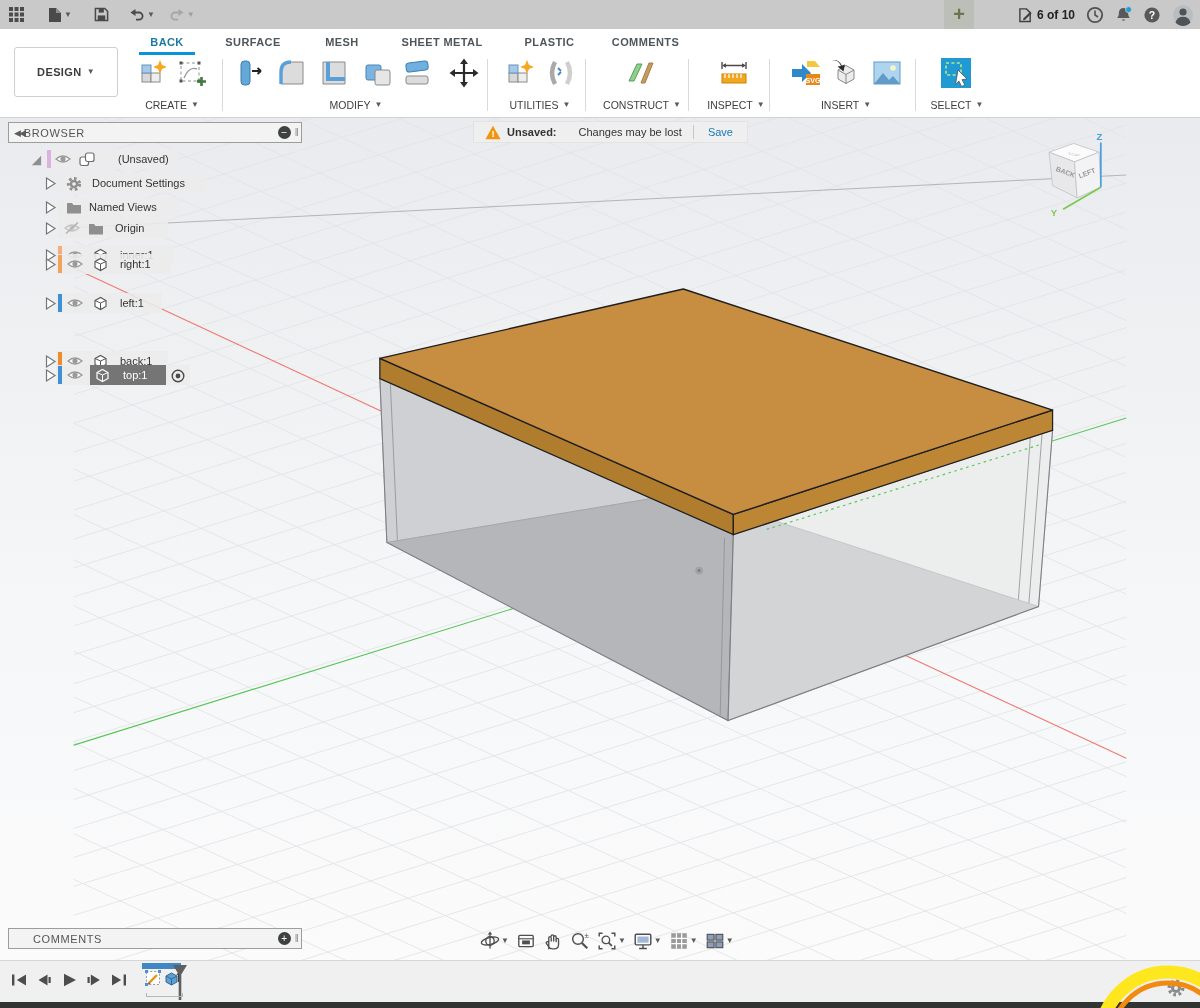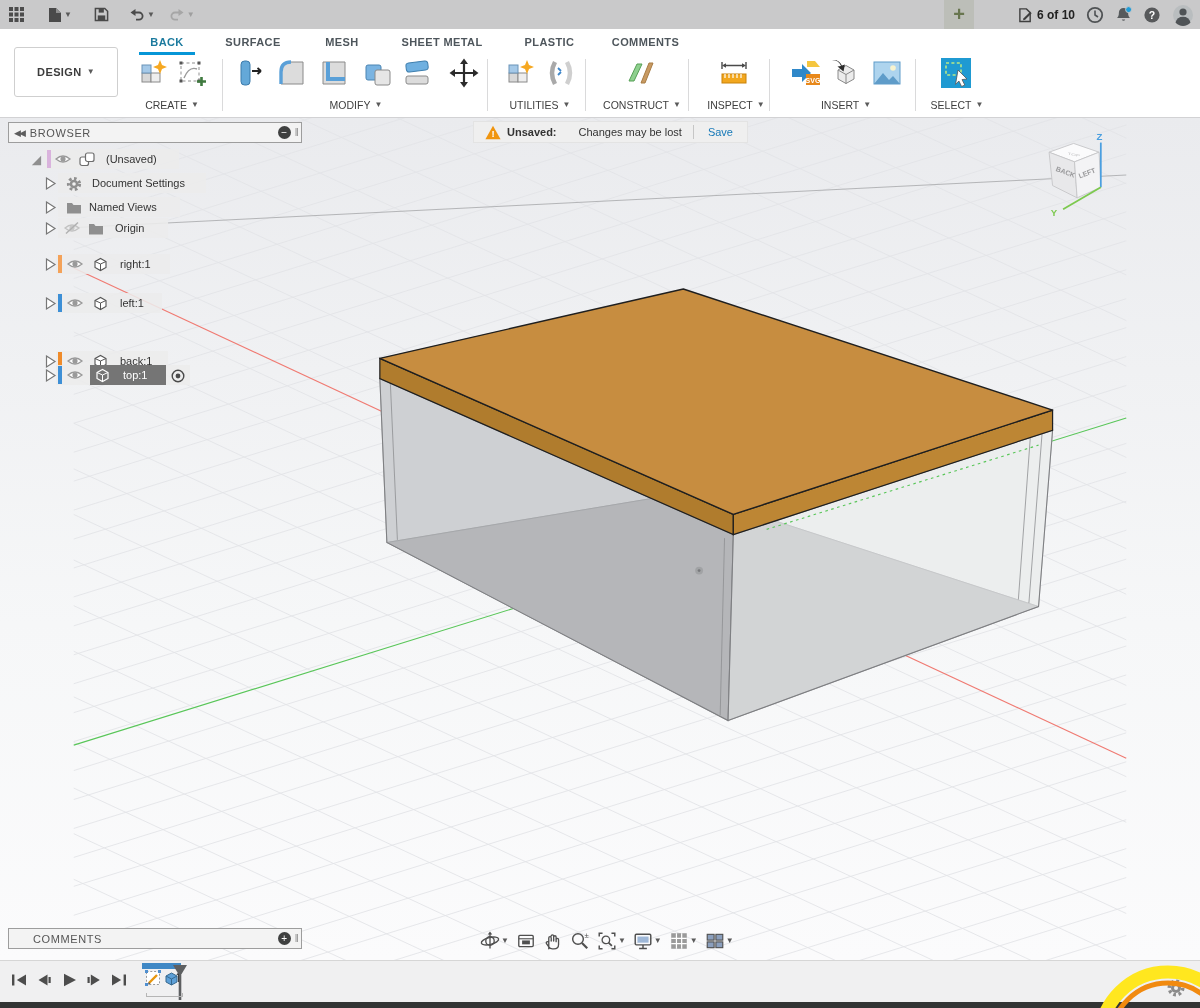--- a/index.html
+++ b/index.html
@@ -38,21 +38,21 @@
   .scene{position:absolute;left:0;top:0;}
   
   .banner{position:absolute;left:473px;top:3px;height:22px;background:#efefef;border:1px solid #e3e3e3;
           display:flex;align-items:center;font-size:11px;color:#333;}
   .banner .sec{display:flex;align-items:center;gap:6px;padding:0 11px;height:100%;}
   .banner .vdiv{width:1px;height:14px;background:#c6c6c6;}
   .banner .save{color:#1779b8;padding:0 14px;}
   
   .panelbar{position:absolute;left:8px;width:294px;height:21px;background:#f3f3f3;border:1px solid #9d9d9d;
             display:flex;align-items:center;font-size:11px;color:#555;letter-spacing:.6px;}
-  .panelbar .title{margin-left:6px;flex:1;}
+  .panelbar .title{flex:1;}
   .circbtn{width:13px;height:13px;border-radius:50%;background:#3f4040;color:#fff;display:flex;align-items:center;justify-content:center;
            font-size:10px;line-height:1;margin-right:4px;}
   .grip{color:#8a8a8a;font-size:10px;margin-right:3px;letter-spacing:-1px;}
   .dblarrow{color:#5d5d5d;font-size:9px;margin-left:5px;letter-spacing:-2px;}
   
   .brow{position:absolute;left:8px;height:24px;width:294px;font-size:11px;color:#333;}
   .brow .strip{position:absolute;top:1px;height:20px;background:rgba(236,236,236,.88);}
   .brow .dstrip{position:absolute;top:1px;height:20px;}
   .brow>*{z-index:1;}
   .rowicon{position:absolute;top:4px;}
@@ -477,21 +477,21 @@
         </svg>
       <span class="cbar" style="left: 39px; background: rgb(217, 179, 221);"></span>
       <svg class="rowicon" style="left:47px" width="16" height="14" viewBox="0 0 16 14">
           <path d="M1 7 Q8 1 15 7 Q8 13 1 7 Z" fill="#fff" stroke="#9a9a9a" stroke-width="1.3"></path>
           <circle cx="8" cy="7" r="2.6" fill="#9a9a9a"></circle>
         </svg>
       <svg class="rowicon" style="left:70px;top:3px" width="18" height="17" viewBox="0 0 18 17">
           <rect x="2" y="6" width="8.5" height="8.5" rx="2" fill="#fff" stroke="#6e6e6e" stroke-width="1.2"></rect>
           <rect x="7.5" y="2" width="8.5" height="8.5" rx="2" fill="#fff" stroke="#6e6e6e" stroke-width="1.2"></rect>
         </svg>
-      <span class="rowlabel" style="left:98px">(Unsaved)</span>
+      <span class="rowlabel" style="left:110px">(Unsaved)</span>
     </div>
 
     <div class="brow" style="top:54px">
       <span class="strip" style="left:50px;width:148px"></span>
       <svg class="rowicon" style="left:36px" width="13" height="15" viewBox="0 0 13 15">
           <path d="M2.5 2 L11 7.5 L2.5 13 Z" fill="#fff" stroke="#777" stroke-width="1.2"></path>
         </svg>
       <svg class="rowicon" style="left:58px;top:4px" width="16" height="16" viewBox="0 0 16 16">
           <circle cx="8" cy="8" r="5.6" fill="none" stroke="#8f8f8f" stroke-width="3" stroke-dasharray="2.6 2.55"></circle>
           <circle cx="8" cy="8" r="4.3" fill="#8f8f8f"></circle>
@@ -520,20 +520,36 @@
           <path d="M1 7 Q8 1 15 7 Q8 13 1 7 Z" fill="none" stroke="#c2c2c2" stroke-width="1.3"></path>
           <circle cx="8" cy="7" r="2.6" fill="#c8c8c8"></circle>
           <line x1="2" y1="12.5" x2="14" y2="1.5" stroke="#b0b0b0" stroke-width="1.4"></line>
         </svg>
       <svg class="rowicon" style="left:80px;top:5px" width="16" height="13" viewBox="0 0 16 13">
           <path d="M1 2 h5 l1.5 2 H15 v8.5 H1 Z" fill="#8f8f8f"></path>
         </svg>
       <span class="rowlabel" style="left:107px">Origin</span>
     </div>
 
+    <div class="brow" style="top:126px">
+      <span class="strip" style="left:48px;width:118px"></span>
+      <svg class="rowicon" style="left:36px" width="13" height="15" viewBox="0 0 13 15">
+          <path d="M2.5 2 L11 7.5 L2.5 13 Z" fill="#fff" stroke="#777" stroke-width="1.2"></path>
+        </svg>
+      <span class="cbar" style="left: 50px; background: rgb(245, 173, 125);"></span>
+      <svg class="rowicon" style="left:59px" width="16" height="14" viewBox="0 0 16 14">
+          <path d="M1 7 Q8 1 15 7 Q8 13 1 7 Z" fill="#fff" stroke="#9a9a9a" stroke-width="1.3"></path>
+          <circle cx="8" cy="7" r="2.6" fill="#9a9a9a"></circle>
+        </svg>
+      <svg class="rowicon" style="left:84px;top:3px" width="17" height="17" viewBox="0 0 17 17">
+          <path d="M3 5.5 L8.5 2.5 L14 5.5 V11.5 L8.5 14.5 L3 11.5 Z" fill="#fff" stroke="#555" stroke-width="1.1"></path>
+          <path d="M3 5.5 L8.5 8 L14 5.5 M8.5 8 V14.5" fill="none" stroke="#555" stroke-width="1"></path>
+        </svg>
+      <span class="rowlabel" style="left:112px">inner:1</span>
+    </div>
 
     <div class="brow" style="top:135px">
       <span class="strip" style="left:48px;width:114px"></span>
       <svg class="rowicon" style="left:36px" width="13" height="15" viewBox="0 0 13 15">
           <path d="M2.5 2 L11 7.5 L2.5 13 Z" fill="#fff" stroke="#777" stroke-width="1.2"></path>
         </svg>
       <span class="cbar" style="left: 50px; background: rgb(244, 162, 89);"></span>
       <svg class="rowicon" style="left:59px" width="16" height="14" viewBox="0 0 16 14">
           <path d="M1 7 Q8 1 15 7 Q8 13 1 7 Z" fill="#fff" stroke="#9a9a9a" stroke-width="1.3"></path>
           <circle cx="8" cy="7" r="2.6" fill="#9a9a9a"></circle>

